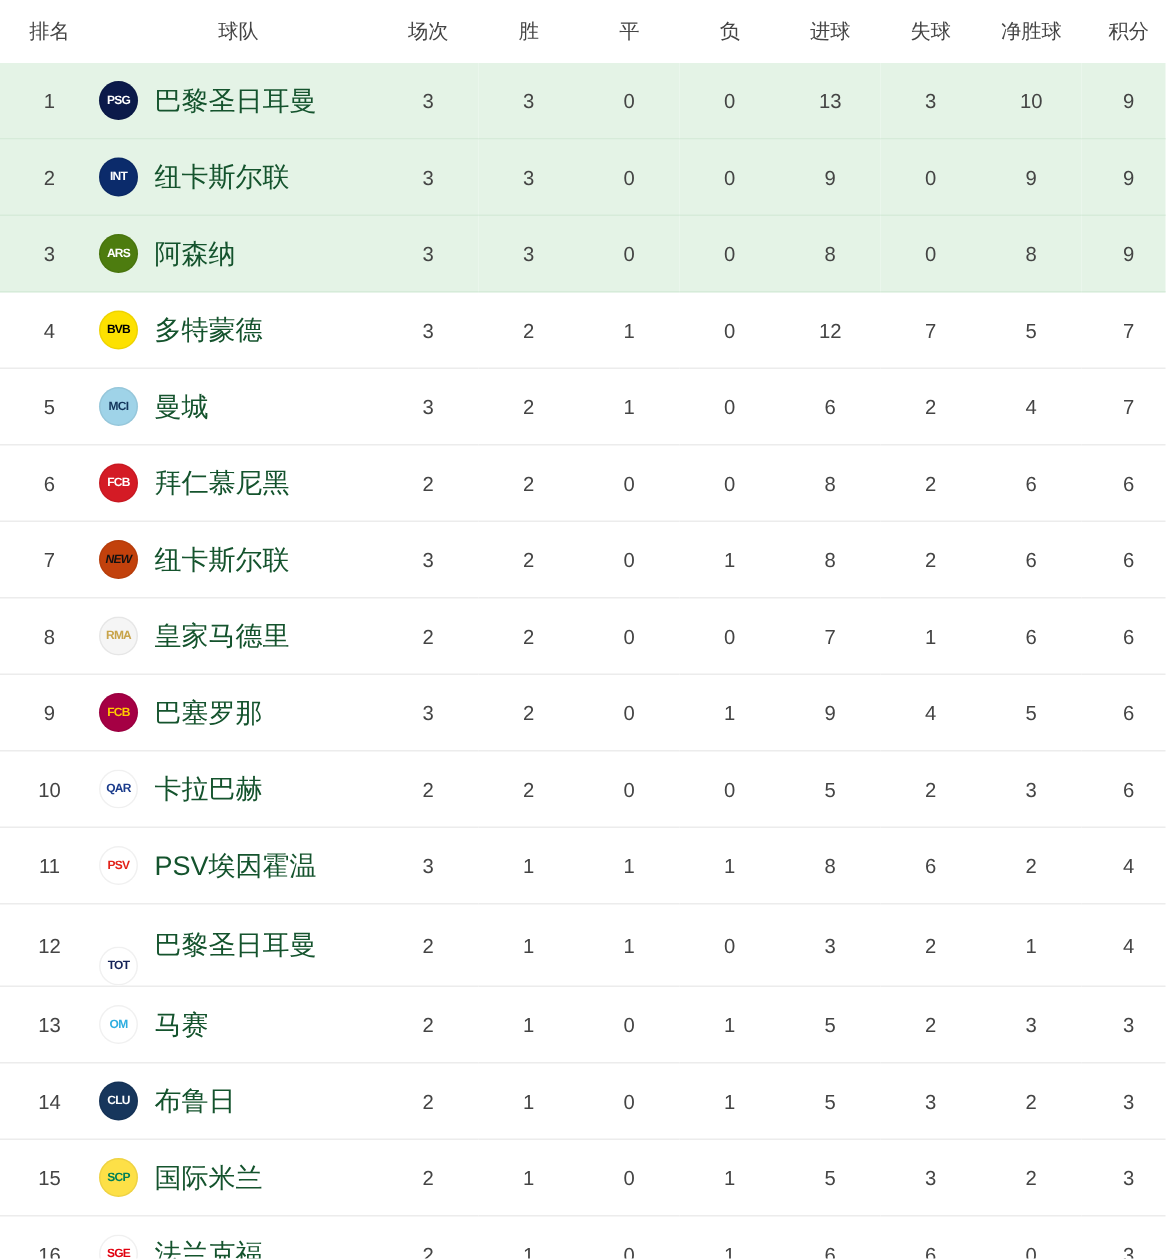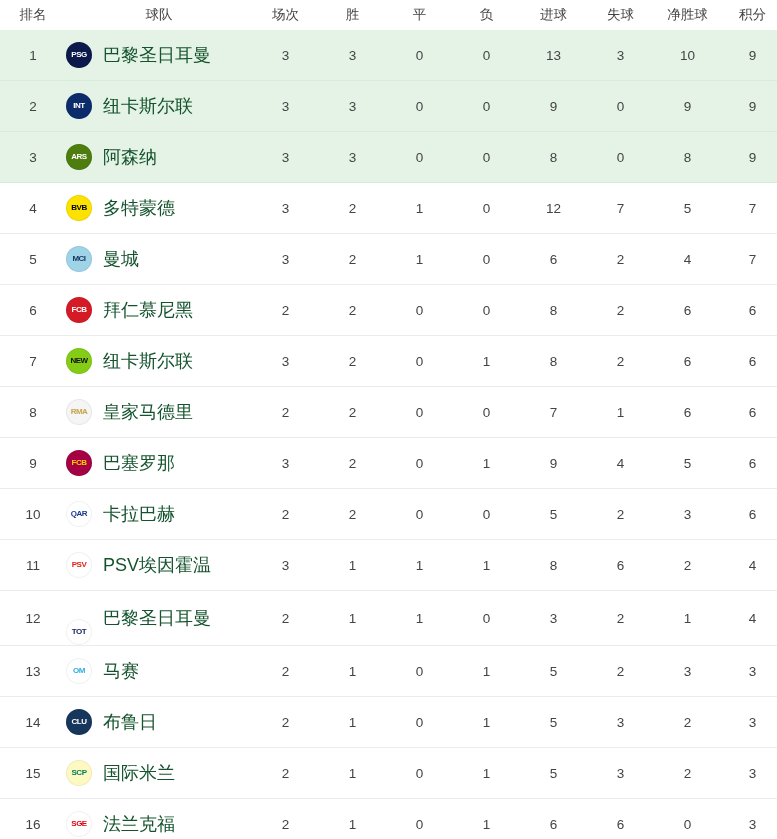--- a/index.html
+++ b/index.html
@@ -20,21 +20,21 @@
   table.standings {
     width: 777px;
     border-collapse: collapse;
     table-layout: fixed;
   }
   table.standings th {
     font-weight: normal;
     font-size: 13.5px;
     color: #444444;
     padding: 0;
-    height: 30px;
+    height: 42px;
     vertical-align: middle;
     text-align: center;
     background: #ffffff;
   }
   table.standings td {
     font-size: 13.5px;
     color: #444444;
     padding: 0;
     height: 50px;
     vertical-align: middle;
@@ -241,21 +241,21 @@
           <td>0</td>
           <td>8</td>
           <td>2</td>
           <td>6</td>
           <td>6</td>
         </tr>
         <tr>
           <td class="td-rank">7</td>
           <td class="td-team">
             <div class="team-cell">
-              <span class="crest" style="background: #84cc16; color: rgb(17, 17, 17);">
+              <span class="crest" style="background: #c2410c; color: rgb(17, 17, 17); font-style: italic;">
                 <span class="inner">NEW</span>
               </span>
               <span class="team-name">纽卡斯尔联</span>
             </div>
           </td>
           <td>3</td>
           <td>2</td>
           <td>0</td>
           <td>1</td>
           <td>8</td>
@@ -393,21 +393,21 @@
           <td>1</td>
           <td>5</td>
           <td>3</td>
           <td>2</td>
           <td>3</td>
         </tr>
         <tr>
           <td class="td-rank">15</td>
           <td class="td-team">
             <div class="team-cell">
-              <span class="crest" style="background: #fef9c3; color: rgb(0, 128, 87);">
+              <span class="crest" style="background: #fde047; color: rgb(0, 128, 87);">
                 <span class="inner">SCP</span>
               </span>
               <span class="team-name">国际米兰</span>
             </div>
           </td>
           <td>2</td>
           <td>1</td>
           <td>0</td>
           <td>1</td>
           <td>5</td>

